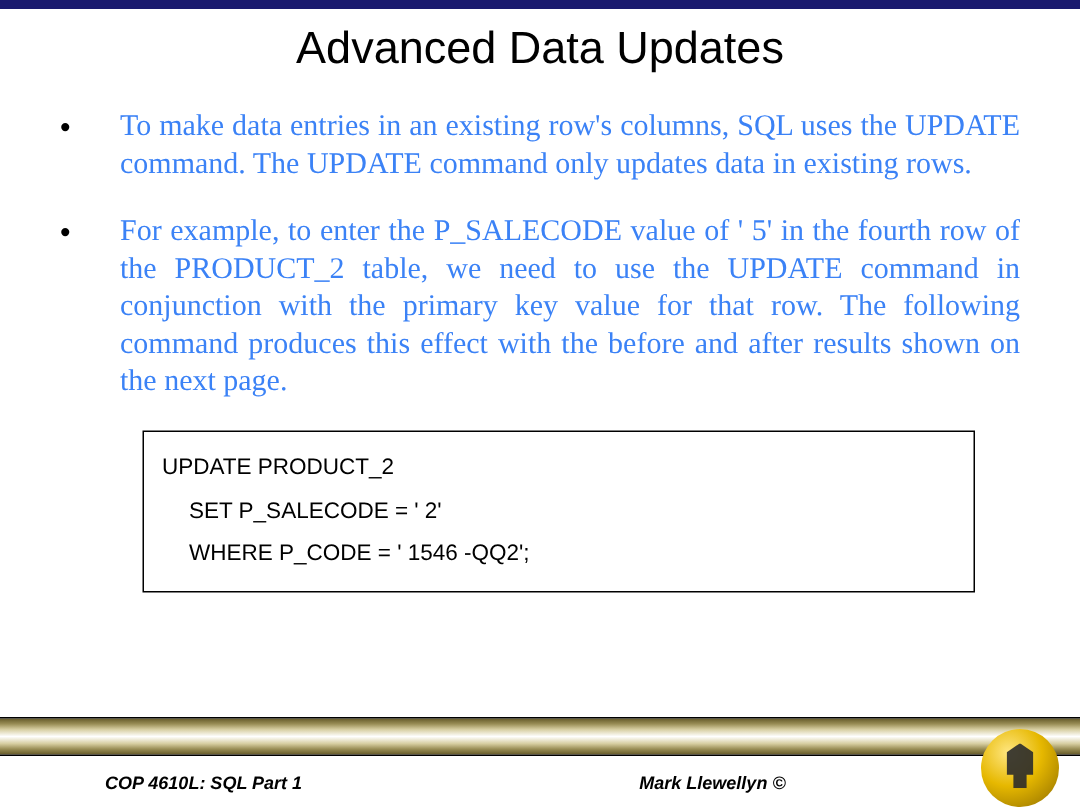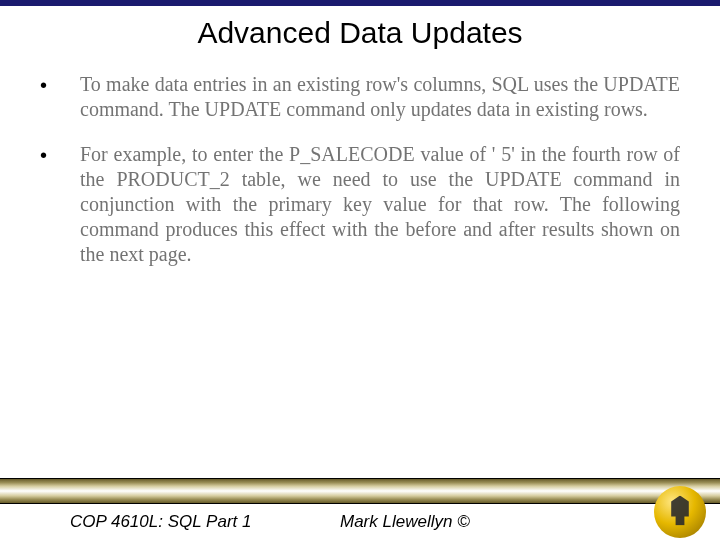--- a/index.html
+++ b/index.html
@@ -34,21 +34,21 @@
     width: 40px;
     font-family: Arial, sans-serif;
     font-size: 20px;
     line-height: 1.3;
     flex-shrink: 0;
   }
   .bullet-text {
     font-size: 20px;
     line-height: 1.25;
     text-align: justify;
-    color: #737373;
+    color: #3b82f6;
   }
   .code-box {
     margin: 10px 30px 0 55px;
     border: 1.5px solid #000;
     padding: 10px 12px 10px 12px;
     font-family: Arial, Helvetica, sans-serif;
     font-size: 15px;
     line-height: 1.9;
   }
   .code-line1 { padding-left: 0; }
@@ -69,28 +69,28 @@
   }
   .footer-row {
     position: absolute;
     left: 0; right: 0;
     top: 28px;
     height: 32px;
     display: flex;
     align-items: center;
     padding: 0 70px 0 70px;
     font-family: Arial, Helvetica, sans-serif;
-    font-size: 17px;
-    font-weight: normal;
+    font-size: 12px;
+    font-weight: bold;
     font-style: italic;
     color: #000;
   }
   .footer-left { flex: 1; text-align: left; }
   .footer-center { flex: 1; text-align: center; }
-  .footer-right { flex: 1; text-align: left; padding-right: 40px; }
+  .footer-right { flex: 1; text-align: center; padding-right: 40px; }
   .logo {
     position: absolute;
     right: 14px;
     bottom: 2px;
     width: 52px;
     height: 52px;
   }
   .logo .circle {
     position: absolute;
     inset: 0;
@@ -118,20 +118,25 @@
   <div class="bullet-row">
     <div class="bullet-mark">•</div>
     <div class="bullet-text">To make data entries in an existing row's columns, SQL uses the UPDATE command.   The UPDATE command only updates data in existing rows.</div>
   </div>
 
   <div class="bullet-row">
     <div class="bullet-mark">•</div>
     <div class="bullet-text">For example, to enter the P_SALECODE value of ' 5' in the fourth row of the PRODUCT_2 table, we need to use the UPDATE command in conjunction with the primary key value for that row.  The following command produces this effect with the before and after results shown on the next page.</div>
   </div>
 
+  <div class="code-box">
+    <div class="code-line1">UPDATE PRODUCT_2</div>
+    <div class="code-line2">SET P_SALECODE = ' 2'</div>
+    <div class="code-line3">WHERE P_CODE = ' 1546 -QQ2';</div>
+  </div>
 </div>
 
 <div class="footer-wrap">
   <div class="gradient-bar"></div>
   <div class="footer-row">
     <div class="footer-left">COP 4610L: SQL Part 1</div>
     <div class="footer-right">Mark Llewellyn ©</div>
   </div>
   <div class="logo">
     <div class="circle"></div>

